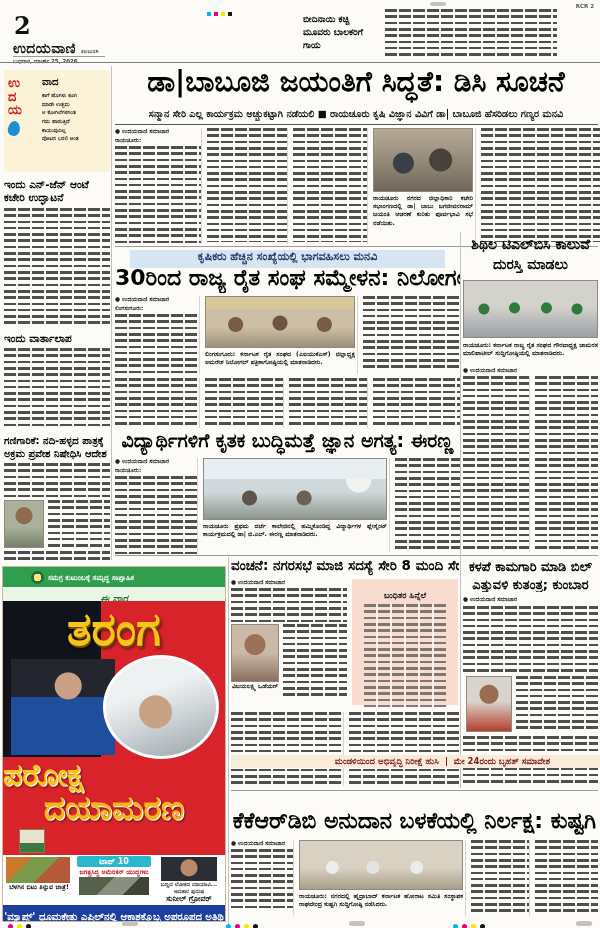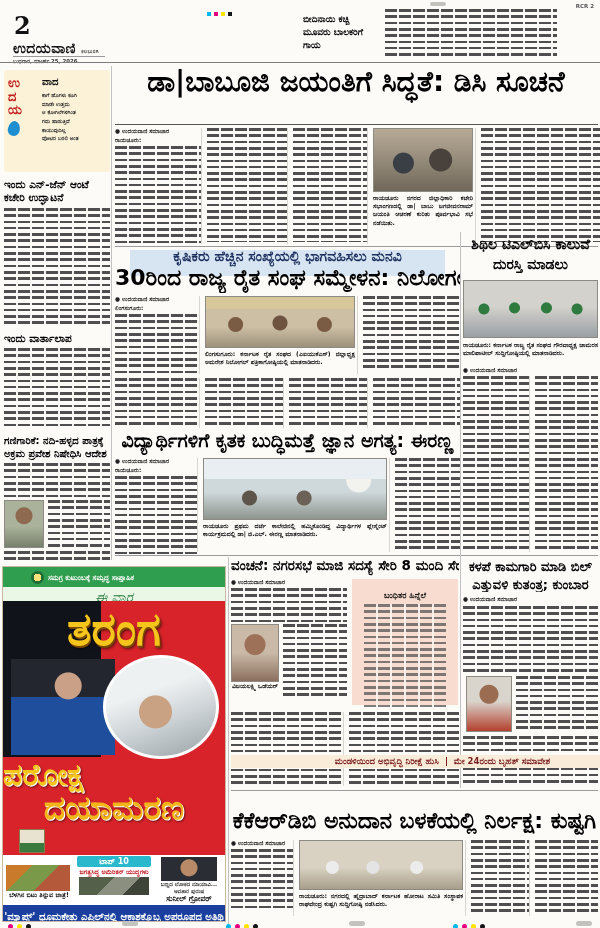--- a/index.html
+++ b/index.html
@@ -45,20 +45,21 @@
 
 
   <div class="abs" style="right:6px;top:3px;font-size:5.5px;color:#555;font-weight:bold;">RCR 2</div>
 
   <div class="abs hl-left" style="left:303px;top:13px;width:76px;height:44px;font-size:9px;line-height:1.45;">ಬೀದಿನಾಯಿ ಕಚ್ಚಿ ಮೂವರು ಬಾಲಕರಿಗೆ ಗಾಯ</div>
   <div class="abs greek" style="left:385px;top:9px;width:172px;height:48px;"></div>
 
   <div class="hr" style="left:0;top:62px;width:600px;background:#7d7d7d;"></div>
 
   <div class="abs headline" style="left:115px;top:66px;width:482px;height:40px;font-size:28px;white-space:nowrap;">ಡಾ|ಬಾಬೂಜಿ ಜಯಂತಿಗೆ ಸಿದ್ಧತೆ: ಡಿಸಿ ಸೂಚನೆ</div>
+  <div class="abs kicker" style="left:115px;top:108px;width:482px;height:14px;font-size:9.6px;color:#0d0d0d;">ಸನ್ಮಾನ ಸೇರಿ ಎಲ್ಲ ಕಾರ್ಯಕ್ರಮ ಅಚ್ಚುಕಟ್ಟಾಗಿ ನಡೆಯಲಿ ■ ರಾಯಚೂರು ಕೃಷಿ ವಿಜ್ಞಾನ ವಿವಿಗೆ ಡಾ| ಬಾಬೂಜಿ ಹೆಸರಿಡಲು ಗಣ್ಯರ ಮನವಿ</div>
   <div class="hr" style="left:115px;top:124px;width:483px;background:#555;"></div>
 
   <div class="abs flexrow" style="left:115px;top:128px;width:485px;height:116px;">
     <div class="col" style="width:86px;">
       <div class="byline">● ಉದಯವಾಣಿ ಸಮಾಚಾರ</div>
       <div class="byline" style="margin-top:2px;">ರಾಯಚೂರು:</div>
       <div class="greek" style="height:100px;margin-top:2px;"></div>
     </div>
     <div class="col" style="width:86px;">
         <div class="greek" style="height:114px;"></div>
@@ -110,21 +111,21 @@
   <div class="abs greek" style="left:4px;top:348px;width:106px;height:82px;"></div>
 
   <div class="abs hl-left" style="left:4px;top:434px;width:106px;height:27px;font-size:10px;line-height:1.3;">ಗಣಿಗಾರಿಕೆ: ನದಿ-ಹಳ್ಳದ ಪಾತ್ರಕ್ಕೆ ಅಕ್ರಮ ಪ್ರವೇಶ ನಿಷೇಧಿಸಿ ಆದೇಶ</div>
   <div class="abs greek" style="left:4px;top:463px;width:106px;height:34px;"></div>
   <div class="abs ph" style="left:4px;top:500px;width:40px;height:48px;background:
        radial-gradient(circle at 50% 32%,#8d6a50 0 8px,rgba(0,0,0,0) 9px),
        linear-gradient(180deg,#aab29b 0 55%,#77806b 100%);"></div>
   <div class="abs greek" style="left:48px;top:500px;width:62px;height:48px;"></div>
   <div class="abs greek" style="left:4px;top:551px;width:106px;height:9px;"></div>
 
-  <div class="abs kicker" style="left:130px;top:250px;width:315px;height:26px;background:#d7e5f2;font-size:14px;color:#1d2f5e;line-height:13px;">ಕೃಷಿಕರು ಹೆಚ್ಚಿನ ಸಂಖ್ಯೆಯಲ್ಲಿ ಭಾಗವಹಿಸಲು ಮನವಿ</div>
+  <div class="abs kicker" style="left:130px;top:250px;width:315px;height:18px;background:#d7e5f2;font-size:11px;color:#1d2f5e;line-height:13px;">ಕೃಷಿಕರು ಹೆಚ್ಚಿನ ಸಂಖ್ಯೆಯಲ್ಲಿ ಭಾಗವಹಿಸಲು ಮನವಿ</div>
   <div class="abs headline" style="left:115px;top:265px;width:345px;height:28px;font-size:22px;white-space:nowrap;">30ರಿಂದ ರಾಜ್ಯ ರೈತ ಸಂಘ ಸಮ್ಮೇಳನ: ನಿಲೋಗಲ್</div>
 
   <div class="abs flexrow" style="left:115px;top:296px;width:345px;height:78px;">
     <div class="col" style="width:84px;">
       <div class="byline">● ಉದಯವಾಣಿ ಸಮಾಚಾರ</div>
       <div class="byline" style="margin-top:2px;">ಲಿಂಗಸುಗೂರು:</div>
       <div class="greek" style="height:62px;margin-top:2px;"></div>
     </div>
     <div class="col" style="width:158px;">
       <div class="ph" style="width:150px;height:52px;background:
@@ -260,39 +261,39 @@
       </div>
   </div>
 
   <div class="abs" style="left:2px;top:566px;width:224px;height:356px;border:1px solid #c9b9a0;box-sizing:border-box;overflow:hidden;background:#d8232a;">
 
     <div class="abs" style="left:0;top:0;width:222px;height:20px;background:#2f9e4e;display:flex;align-items:center;">
       <div style="width:13px;height:13px;border-radius:50%;background:radial-gradient(circle,#ffe27a 0 40%,#1e6e35 41%);margin:0 4px 0 28px;"></div>
       <span style="font-size:7.2px;font-weight:800;color:#fff;white-space:nowrap;">ಸಮಗ್ರ ಕುಟುಂಬಕ್ಕೆ ಸಮೃದ್ಧ ಸಾಪ್ತಾಹಿಕ</span>
     </div>
     <div class="abs" style="left:0;top:20px;width:222px;height:14px;background:#eaf6e6;text-align:center;">
-      <span style="font-size:14px;font-weight:400;color:#1e7a38;font-style:italic;line-height:14px;margin-top:8px;">ಈ ವಾರ</span>
+      <span style="font-size:10px;font-weight:700;color:#1e7a38;font-style:italic;line-height:14px;margin-top:8px;">ಈ ವಾರ</span>
     </div>
 
     <div class="abs" style="left:0;top:34px;width:222px;height:156px;background:linear-gradient(90deg,#10131a 0 44%,#d8232a 44%);"></div>
     <div class="abs" style="left:0;top:36px;width:222px;height:54px;text-align:center;font-size:46px;font-weight:800;line-height:52px;color:#f6c51c;text-shadow:1px 2px 0 #7a4a00,2px 3px 3px rgba(0,0,0,.6);white-space:nowrap;">ತರಂಗ</div>
     <div class="abs ph" style="left:8px;top:92px;width:104px;height:96px;border:none;background:
            radial-gradient(circle at 55% 28%,#caa187 0 13px,rgba(0,0,0,0) 14px),
            linear-gradient(180deg,rgba(0,0,0,0) 0 40%,#1f4e9c 40%),
            linear-gradient(180deg,#23262e 0 100%);"></div>
     <div class="abs" style="left:100px;top:88px;width:116px;height:104px;border-radius:50%;border:3px solid #fff;box-sizing:border-box;background:
            radial-gradient(circle at 45% 55%,#c9a183 0 16px,rgba(0,0,0,0) 17px),
            linear-gradient(160deg,#eef1f2 0 35%,#cfd5d8 60%,#9aa3a8 100%);"></div>
 
     <div class="abs" style="left:0;top:192px;width:222px;text-align:left;font-size:30px;font-weight:800;color:#f6c51c;text-shadow:1px 1px 0 #fff,2px 2px 2px rgba(0,0,0,.5);line-height:32px;white-space:nowrap;">ಪರೋಕ್ಷ</div>
     <div class="abs" style="left:0;top:224px;width:222px;text-align:center;font-size:33px;font-weight:800;color:#f3b51a;text-shadow:1px 1px 0 #fff,2px 2px 2px rgba(0,0,0,.5);line-height:34px;white-space:nowrap;">ದಯಾಮರಣ</div>
     <div class="abs" style="left:16px;top:262px;width:24px;height:22px;background:linear-gradient(180deg,#e8e2d0 0 60%,#3b7a3f 60%);border:1px solid #8a7a4a;"></div>
 
     <div class="abs" style="left:0;top:288px;width:222px;height:50px;background:#fff;display:flex;">
-      <div style="width:72px;padding:10px 3px;box-sizing:border-box;">
+      <div style="width:72px;padding:2px 3px;box-sizing:border-box;">
         <div class="ph" style="width:64px;height:26px;border:none;background:linear-gradient(135deg,#c97a2a 0 30%,#7a9a4a 30% 60%,#b45a3a 60%);"></div>
         <div style="font-size:6.4px;font-weight:800;color:#111;line-height:1.25;text-align:center;">ಬೆಳಗಿನ ಬಿಟು ತಿನ್ನುವ ಜಾತ್ರೆ!</div>
       </div>
       <div style="width:78px;padding:1px 2px;box-sizing:border-box;text-align:center;">
         <div style="background:#29b8cc;color:#fff;font-weight:800;font-size:8px;border-radius:2px;line-height:11px;">ಟಾಪ್ 10</div>
         <div style="font-size:6.4px;font-weight:800;color:#c0181e;line-height:1.25;margin-top:1px;">ಜಗತ್ಪ್ರಸಿದ್ಧ ಅಮೆರಿಕನ್ ಯುದ್ಧಗಳು</div>
         <div class="ph" style="width:70px;height:18px;border:none;background:linear-gradient(135deg,#55604a 0 40%,#8a8f80 40% 70%,#3e4538 70%);margin:1px auto 0;"></div>
       </div>
       <div style="flex:1;padding:2px 3px;box-sizing:border-box;text-align:center;">
         <div class="ph" style="width:56px;height:24px;border:none;margin:0 auto;background:

